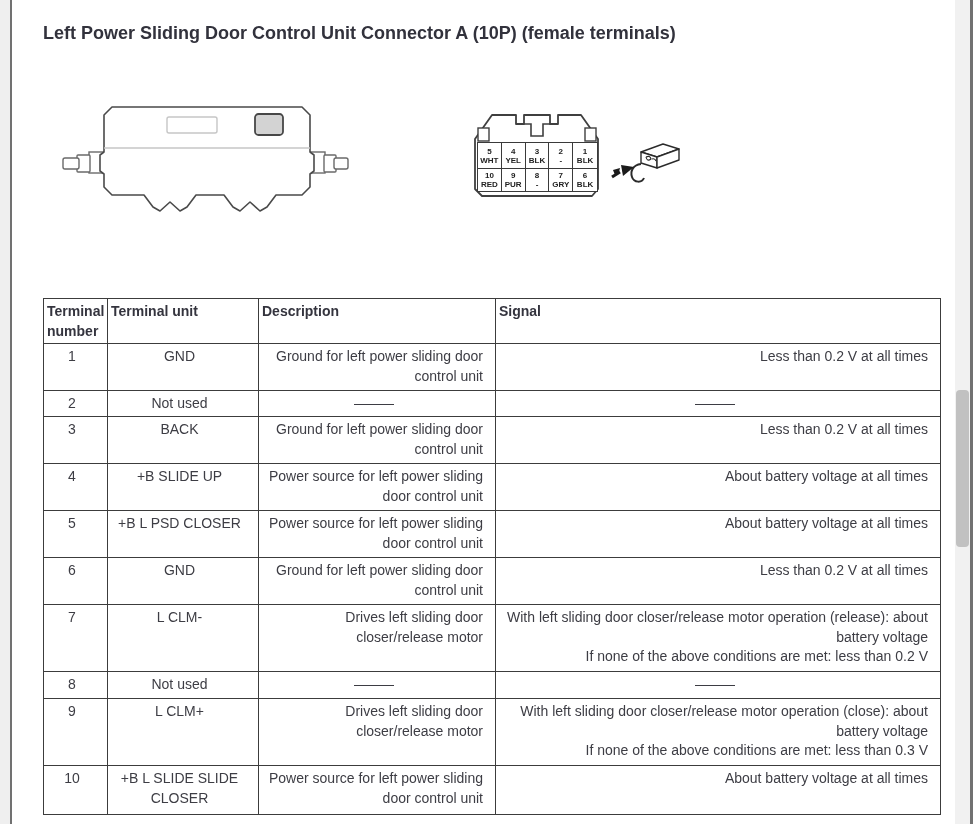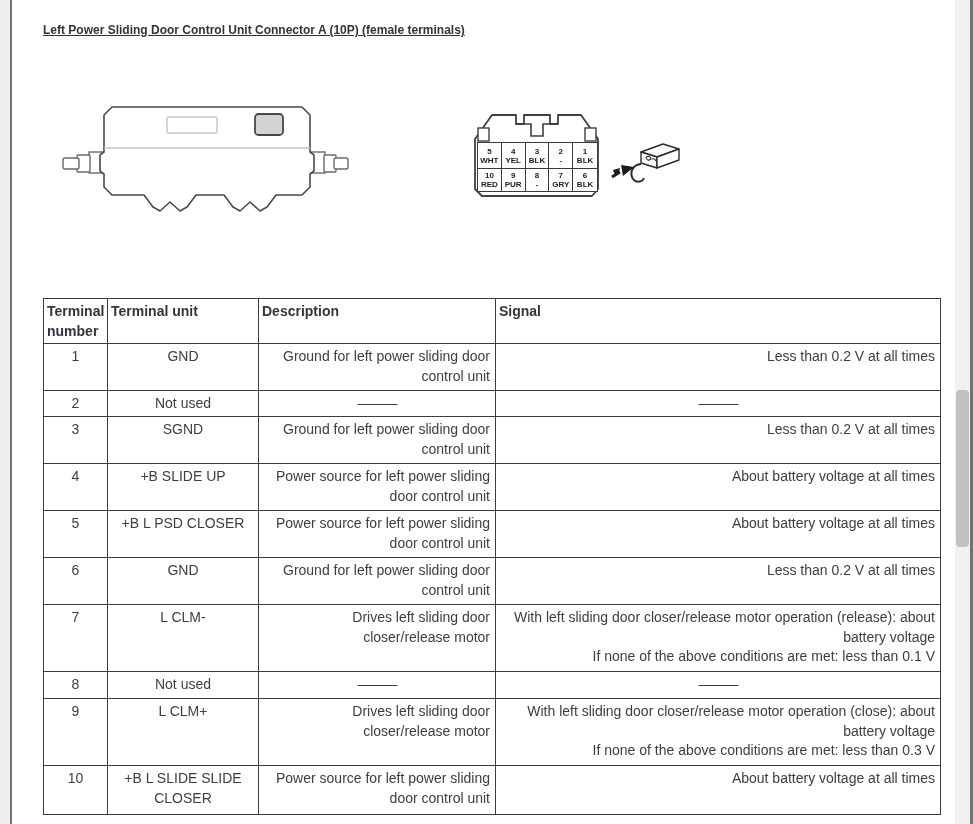--- a/index.html
+++ b/index.html
@@ -9,21 +9,21 @@
   }
   
   .left-margin{position:absolute;left:0;top:0;width:10px;height:824px;background:#efefef;}
   .border-line{position:absolute;top:0;height:824px;background:#717171;}
   .border-left{left:10px;width:2px;}
   .border-right{left:970px;width:3px;}
   .scroll-track{position:absolute;left:955px;top:0;width:15px;height:824px;background:#f1f1f1;}
   .scroll-thumb{position:absolute;left:1px;top:390px;width:13px;height:157px;background:#c1c1c1;border-radius:4px;}
 
   
-  .doc-title{position:absolute;left:43px;top:23px;font-size:12px;font-weight:700;color:#32323c;text-decoration:underline;}
+  .doc-title{position:absolute;left:43px;top:23px;font-size:18px;font-weight:700;color:#32323c;}
 
   
   .fig{position:absolute;}
   .unit-fig{left:60px;top:97px;width:290px;height:118px;}
   .conn-fig{left:471px;top:112px;width:132px;height:86px;}
   .hand-fig{left:610px;top:138px;width:72px;height:50px;}
   .conn-fig svg{position:absolute;left:0;top:0;}
   .pin-grid{
     position:absolute;left:6px;top:30px;width:121px;height:50px;
     display:grid;grid-template-columns:repeat(5,1fr);grid-template-rows:26px 1fr;
@@ -37,21 +37,21 @@
   .pin-cell.last-col{border-right:none;}
   .pin-cell.last-row{border-bottom:none;}
 
   
   table.term-table{
     position:absolute;left:43px;top:298px;width:897px;
     border-collapse:collapse;table-layout:fixed;
     font-size:14px;line-height:19.5px;color:#3d3d44;
   }
   .term-table th,.term-table td{
-    border:1.5px solid #3c3c3c;vertical-align:top;padding:3px 5px 2px 5px;
+    border:1.5px solid #3c3c3c;vertical-align:top;padding:3px 12px 2px 5px;
     box-sizing:border-box;overflow:hidden;
   }
   .term-table th{font-weight:700;text-align:left;padding-left:3px;color:#34343e;}
   td.c-num,td.c-name{text-align:center;}
   td.c-desc,td.c-sig{text-align:right;white-space:pre-line;}
   td.dash{text-align:center;white-space:normal;letter-spacing:-1px;}
 </style>
 </head>
 <body>
 
@@ -171,21 +171,21 @@
     <td class="c-sig">Less than 0.2 V at all times</td>
   </tr>
   <tr style="height:26px">
     <td class="c-num">2</td>
     <td class="c-name">Not used</td>
     <td class="c-desc dash">———</td>
     <td class="c-sig dash">———</td>
   </tr>
   <tr style="height:47px">
     <td class="c-num">3</td>
-    <td class="c-name">SGND</td>
+    <td class="c-name">BACK</td>
     <td class="c-desc">Ground for left power sliding door control unit</td>
     <td class="c-sig">Less than 0.2 V at all times</td>
   </tr>
   <tr style="height:47px">
     <td class="c-num">4</td>
     <td class="c-name">+B SLIDE UP</td>
     <td class="c-desc">Power source for left power sliding door control unit</td>
     <td class="c-sig">About battery voltage at all times</td>
   </tr>
   <tr style="height:47px">
@@ -198,21 +198,21 @@
     <td class="c-num">6</td>
     <td class="c-name">GND</td>
     <td class="c-desc">Ground for left power sliding door control unit</td>
     <td class="c-sig">Less than 0.2 V at all times</td>
   </tr>
   <tr style="height:67px">
     <td class="c-num">7</td>
     <td class="c-name">L CLM-</td>
     <td class="c-desc">Drives left sliding door closer/release motor</td>
     <td class="c-sig">With left sliding door closer/release motor operation (release): about battery voltage
-If none of the above conditions are met: less than 0.1 V</td>
+If none of the above conditions are met: less than 0.2 V</td>
   </tr>
   <tr style="height:27px">
     <td class="c-num">8</td>
     <td class="c-name">Not used</td>
     <td class="c-desc dash">———</td>
     <td class="c-sig dash">———</td>
   </tr>
   <tr style="height:67px">
     <td class="c-num">9</td>
     <td class="c-name">L CLM+</td>

